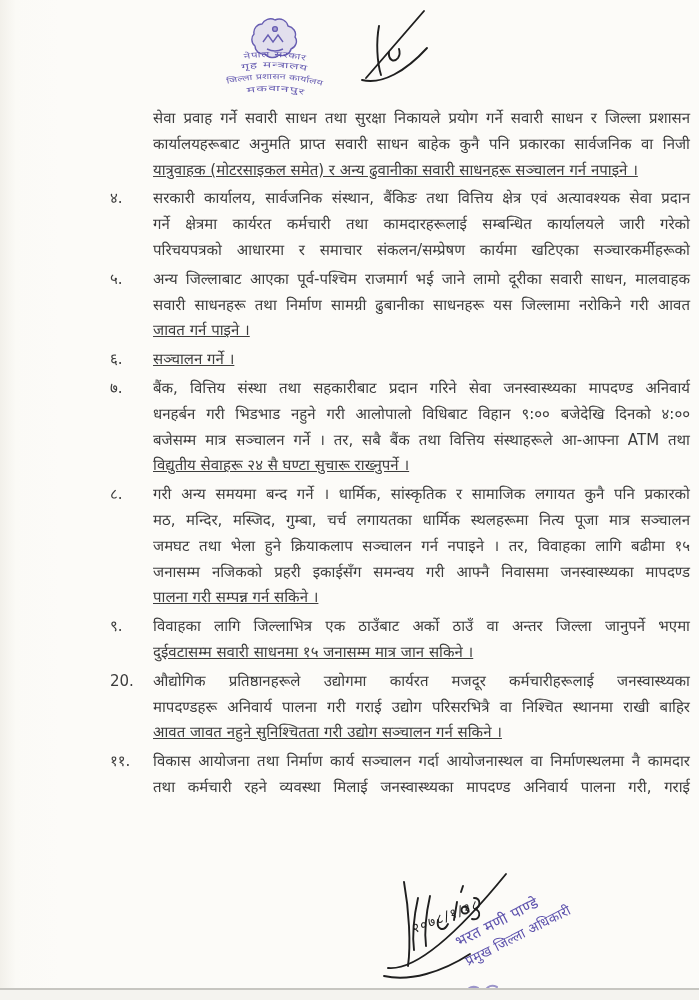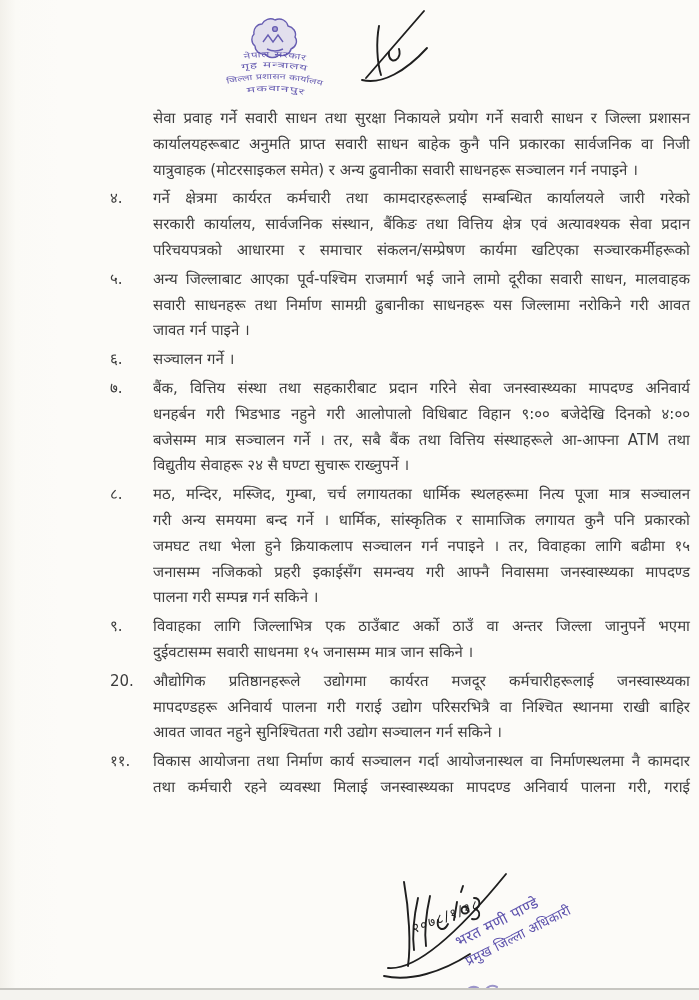--- a/index.html
+++ b/index.html
@@ -30,21 +30,21 @@
   }
   .officer-name { font-size:15px; letter-spacing:.5px; }
   .officer-title { font-size:13.5px; letter-spacing:.3px; }
   .stamp-cut { position:absolute; left:460px; top:976px; width:48px; height:22px; opacity:.55; }
   
   .content { position:absolute; left:110px; top:106px; width:580px; }
   .item { display:flex; margin-bottom:3px; }
   .num { flex:0 0 43px; width:43px; font-size:15px; line-height:25.8px; }
   .txt { flex:1; min-width:0; }
   .jline { font-size:15px; line-height:25.8px; text-align:justify; text-align-last:justify; }
-  .jline.last { text-align-last:left; }
+  .jline.last { text-align-last:left;text-decoration:underline; }
   
   .scan-line { position:absolute; left:0; top:988px; width:699px; height:2px; background:#c7c6c1; }
   .scan-below { position:absolute; left:0; top:990px; width:699px; height:10px; background:#f4f3ef; }
 </style>
 </head>
 <body>
 
 <div class="page">
 
   <svg class="seal" viewBox="0 0 124 100">
@@ -78,22 +78,22 @@
         <span class="num"></span>
         <div class="txt">
           <div class="jline">सेवा प्रवाह गर्ने सवारी साधन तथा सुरक्षा निकायले प्रयोग गर्ने सवारी साधन र जिल्ला प्रशासन</div>
           <div class="jline">कार्यालयहरूबाट अनुमति प्राप्त सवारी साधन बाहेक कुनै पनि प्रकारका सार्वजनिक वा निजी</div>
           <div class="jline last">यात्रुवाहक (मोटरसाइकल समेत) र अन्य ढुवानीका सवारी साधनहरू सञ्चालन गर्न नपाइने ।</div>
         </div>
       </div>
       <div class="item">
         <span class="num">४.</span>
         <div class="txt">
+          <div class="jline">सरकारी कार्यालय, सार्वजनिक संस्थान, बैंकिङ तथा वित्तिय क्षेत्र एवं अत्यावश्यक सेवा प्रदान</div>
           <div class="jline">गर्ने क्षेत्रमा कार्यरत कर्मचारी तथा कामदारहरूलाई सम्बन्धित कार्यालयले जारी गरेको</div>
-          <div class="jline">सरकारी कार्यालय, सार्वजनिक संस्थान, बैंकिङ तथा वित्तिय क्षेत्र एवं अत्यावश्यक सेवा प्रदान</div>
           <div class="jline">परिचयपत्रको आधारमा र समाचार संकलन/सम्प्रेषण कार्यमा खटिएका सञ्चारकर्मीहरूको</div>
         </div>
       </div>
       <div class="item">
         <span class="num">५.</span>
         <div class="txt">
           <div class="jline">अन्य जिल्लाबाट आएका पूर्व-पश्चिम राजमार्ग भई जाने लामो दूरीका सवारी साधन, मालवाहक</div>
           <div class="jline">सवारी साधनहरू तथा निर्माण सामग्री ढुबानीका साधनहरू यस जिल्लामा नरोकिने गरी आवत</div>
           <div class="jline last">जावत गर्न पाइने ।</div>
         </div>
@@ -109,22 +109,22 @@
         <div class="txt">
           <div class="jline">बैंक, वित्तिय संस्था तथा सहकारीबाट प्रदान गरिने सेवा जनस्वास्थ्यका मापदण्ड अनिवार्य</div>
           <div class="jline">धनहर्बन गरी भिडभाड नहुने गरी आलोपालो विधिबाट विहान ९:०० बजेदेखि दिनको ४:००</div>
           <div class="jline">बजेसम्म मात्र सञ्चालन गर्ने ।  तर, सबै बैंक तथा वित्तिय संस्थाहरूले आ-आफ्ना ATM तथा</div>
           <div class="jline last">विद्युतीय सेवाहरू २४ सै घण्टा सुचारू राख्नुपर्ने ।</div>
         </div>
       </div>
       <div class="item">
         <span class="num">८.</span>
         <div class="txt">
+          <div class="jline">गरी अन्य समयमा बन्द गर्ने ।  धार्मिक, सांस्कृतिक र सामाजिक लगायत कुनै पनि प्रकारको</div>
           <div class="jline">मठ, मन्दिर, मस्जिद, गुम्बा, चर्च लगायतका धार्मिक स्थलहरूमा नित्य पूजा मात्र सञ्चालन</div>
-          <div class="jline">गरी अन्य समयमा बन्द गर्ने ।  धार्मिक, सांस्कृतिक र सामाजिक लगायत कुनै पनि प्रकारको</div>
           <div class="jline">जमघट तथा भेला हुने क्रियाकलाप सञ्चालन गर्न नपाइने ।  तर, विवाहका लागि बढीमा १५</div>
           <div class="jline">जनासम्म नजिकको प्रहरी इकाईसँग समन्वय गरी आफ्नै निवासमा जनस्वास्थ्यका मापदण्ड</div>
           <div class="jline last">पालना गरी सम्पन्न गर्न सकिने ।</div>
         </div>
       </div>
       <div class="item">
         <span class="num">९.</span>
         <div class="txt">
           <div class="jline">विवाहका लागि जिल्लाभित्र एक ठाउँबाट अर्को ठाउँ वा अन्तर जिल्ला जानुपर्ने भएमा</div>
           <div class="jline last">दुईवटासम्म सवारी साधनमा १५ जनासम्म मात्र जान सकिने ।</div>

